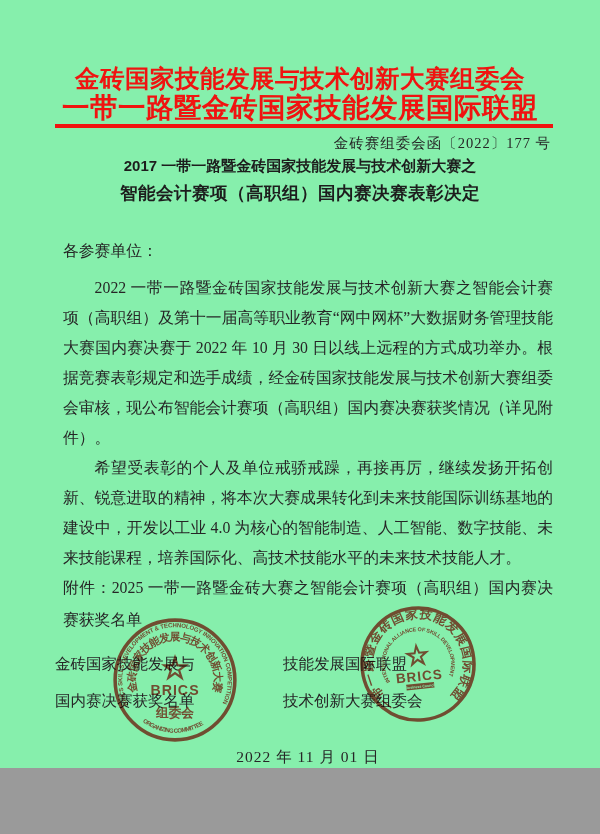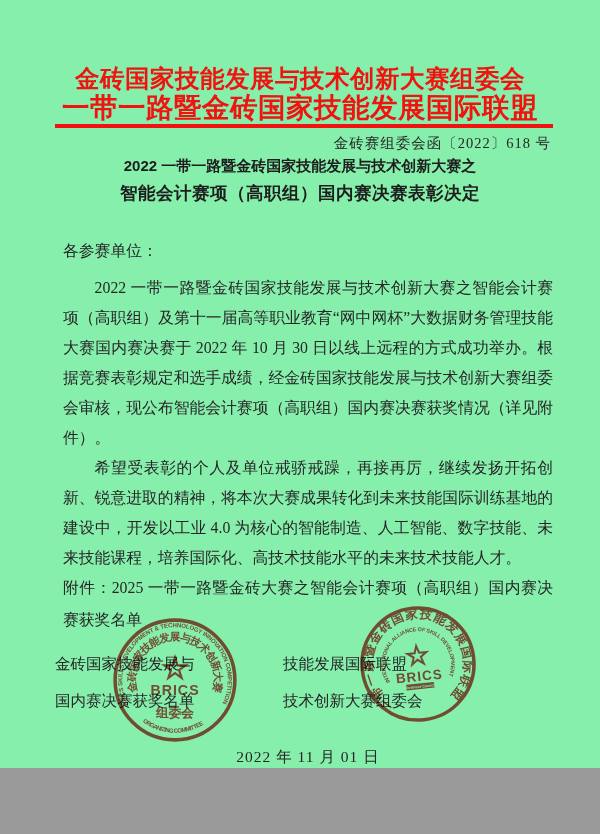--- a/index.html
+++ b/index.html
@@ -59,23 +59,23 @@
     font-size:10.5px; color:#333; }
 </style>
 </head>
 <body>
 
 <div class="page">
 
   <div class="masthead-line l1">金砖国家技能发展与技术创新大赛组委会</div>
   <div class="masthead-line l2">一带一路暨金砖国家技能发展国际联盟</div>
   <div class="masthead-rule"></div>
-  <div class="doc-number">金砖赛组委会函〔2022〕618 号</div>
+  <div class="doc-number">金砖赛组委会函〔2022〕177 号</div>
 
-  <div class="doc-title t1">2022 一带一路暨金砖国家技能发展与技术创新大赛之</div>
+  <div class="doc-title t1">2017 一带一路暨金砖国家技能发展与技术创新大赛之</div>
   <div class="doc-title t2">智能会计赛项（高职组）国内赛决赛表彰决定</div>
 
   <div class="content">
     <div>各参赛单位：</div>
     <p class="first">2022 一带一路暨金砖国家技能发展与技术创新大赛之智能会计赛项（高职组）及第十一届高等职业教育“网中网杯”大数据财务管理技能大赛国内赛决赛于 2022 年 10 月 30 日以线上远程的方式成功举办。根据竞赛表彰规定和选手成绩，经金砖国家技能发展与技术创新大赛组委会审核，现公布智能会计赛项（高职组）国内赛决赛获奖情况（详见附件）。</p>
     <p>希望受表彰的个人及单位戒骄戒躁，再接再厉，继续发扬开拓创新、锐意进取的精神，将本次大赛成果转化到未来技能国际训练基地的建设中，开发以工业 4.0 为核心的智能制造、人工智能、数字技能、未来技能课程，培养国际化、高技术技能水平的未来技术技能人才。</p>
   </div>
 
   <div class="attachment">附件：2025 一带一路暨金砖大赛之智能会计赛项（高职组）国内赛决赛获奖名单</div>
 

